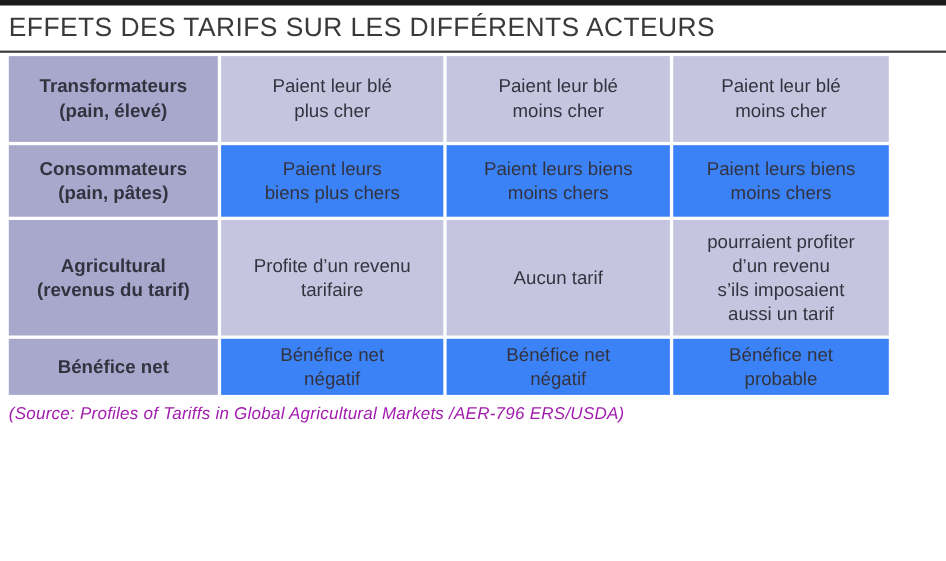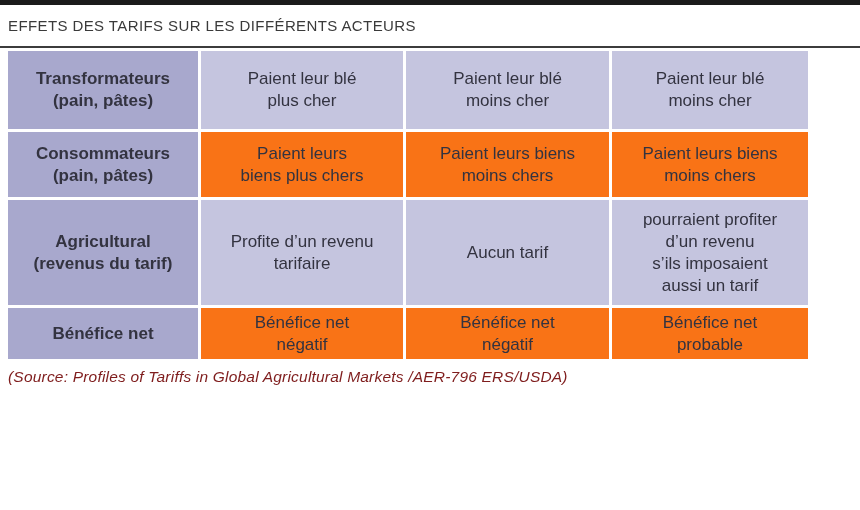--- a/index.html
+++ b/index.html
@@ -11,21 +11,21 @@
     font-family: "Liberation Sans", "DejaVu Sans", sans-serif;
     overflow: hidden;
   }
   .topbar {
     width: 860px;
     height: 5px;
     background: #1b1b1b;
   }
   .page-title {
     margin: 8px 8px 7px 8px;
-    font-size: 15px;
+    font-size: 24px;
     line-height: 26px;
     font-weight: 400;
     color: #3a3a3a;
     letter-spacing: 0.4px;
   }
   .title-rule {
     width: 860px;
     height: 2px;
     background: #3c3c3c;
   }
@@ -53,27 +53,27 @@
   tr.header-row td { height: 98px; font-weight: 700; }
   tr.row-1 td { height: 74px; }
   tr.row-2 td { height: 61px; }
   tr.row-3 td { height: 101px; }
   tr.row-4 td { height: 47px; }
 
   td.corner { background: #dcdce9; }
   td.head   { background: #a8a8cd; }
   td.rlabel { background: #a8a8cd; font-weight: 700; }
   tr.shade-medium td.dcell { background: #c5c5df; margin-left: 10px; }
-  tr.shade-light  td.dcell { background: #f97316; }
+  tr.shade-light  td.dcell { background: #3b82f6; }
 
   .source-line {
     margin: 6px 8px 0 8px;
     font-size: 15.5px;
     font-style: italic;
-    color: #7f1d1d;
+    color: #a21caf;
     letter-spacing: 0.2px;
   }
 </style>
 </head>
 <body>
 
 <div class="topbar"></div>
 
 <div class="page-title">EFFETS DES TARIFS SUR LES DIFFÉRENTS ACTEURS</div>
 
@@ -82,21 +82,21 @@
 <table class="tariff">
   <colgroup>
     <col class="col-label">
       <col class="col-a">
       <col class="col-b">
       <col class="col-c">
   </colgroup>
   <tbody>
   <tr class="row-1 shade-medium">
     <td class="rlabel">Transformateurs
-(pain, pâtes)</td>
+(pain, élevé)</td>
     <td class="dcell">Paient leur blé
 plus cher</td>
     <td class="dcell">Paient leur blé
 moins cher</td>
     <td class="dcell">Paient leur blé
 moins cher</td>
   </tr>
   <tr class="row-2 shade-light">
     <td class="rlabel">Consommateurs
 (pain, pâtes)</td>

